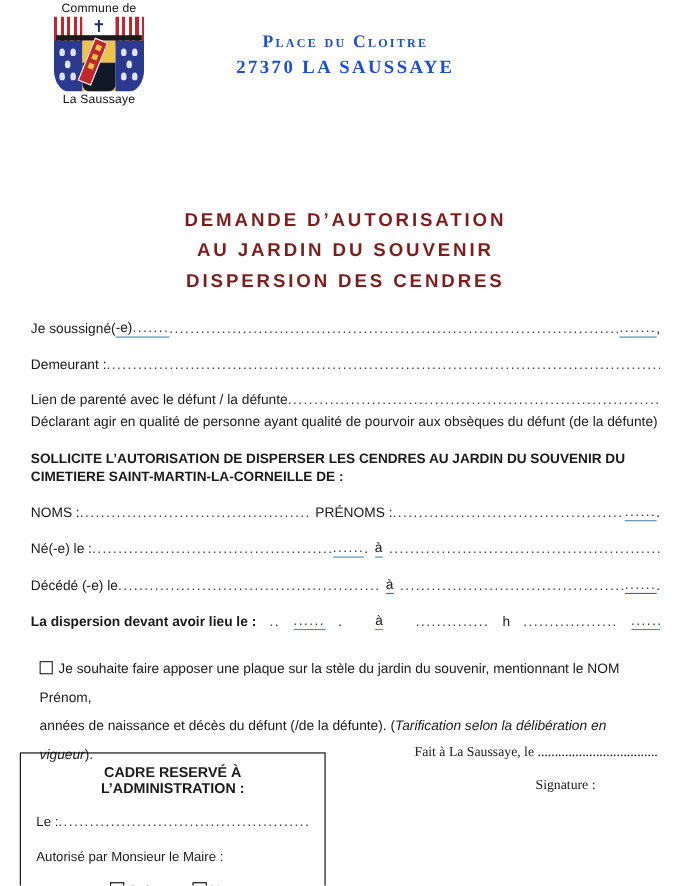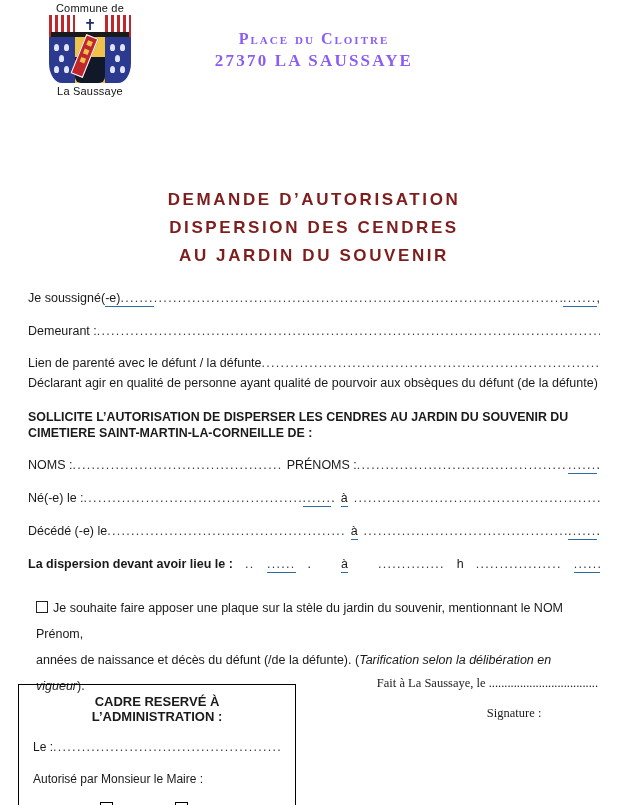--- a/index.html
+++ b/index.html
@@ -127,21 +127,21 @@
     line-height: 16px;
     text-align: center;
     font-family: "Liberation Serif", serif;
   }
 
   .address {
     position: absolute;
     left: 0; right: 0;
     top: 28px;
     text-align: center;
-    color: #8b5cf6;
+    color: #1d4ed8;
     font-family: "Liberation Serif", serif;
     font-weight: bold;
   }
   .address .l1 {
     font-size: 16px;
     letter-spacing: 2.0px;
     font-variant: small-caps;
     line-height: 22px;
   }
   .address .l2 {
@@ -163,21 +163,21 @@
 
   
   .body {
     margin: 0 28px;
     padding-top: 20px;
     font-size: 12.5px;
     line-height: 16px;
   }
   .row {
     display: flex;
-    align-items: flex-start;
+    align-items: center;
     white-space: nowrap;
     overflow: hidden;
     margin-bottom: 16px;
   }
   .row.tight { margin-bottom: 4px; }
   .lbl { flex: none; }
   .lbl.b { font-weight: bold; }
   .dots {
     flex: 1 1 auto;
     overflow: hidden;
@@ -331,22 +331,22 @@
   </div>
 
   <div class="address">
     <div class="l1">Place du Cloitre</div>
     <div class="l2">27370 LA SAUSSAYE</div>
   </div>
 </div>
 
 <div class="title">
   <div>DEMANDE D’AUTORISATION</div>
+  <div>AU JARDIN DU SOUVENIR</div>
   <div>DISPERSION DES CENDRES</div>
-  <div>AU JARDIN DU SOUVENIR</div>
 </div>
 
 <div class="body">
 
   <div class="row">
     <span class="lbl">Je soussigné(</span>
       <span class="blue-word">-e)</span>
       <span class="blue-ul">.......</span>
       <span class="dots">..................................................................................................................</span>
       <span class="blue-ul">.......</span>

